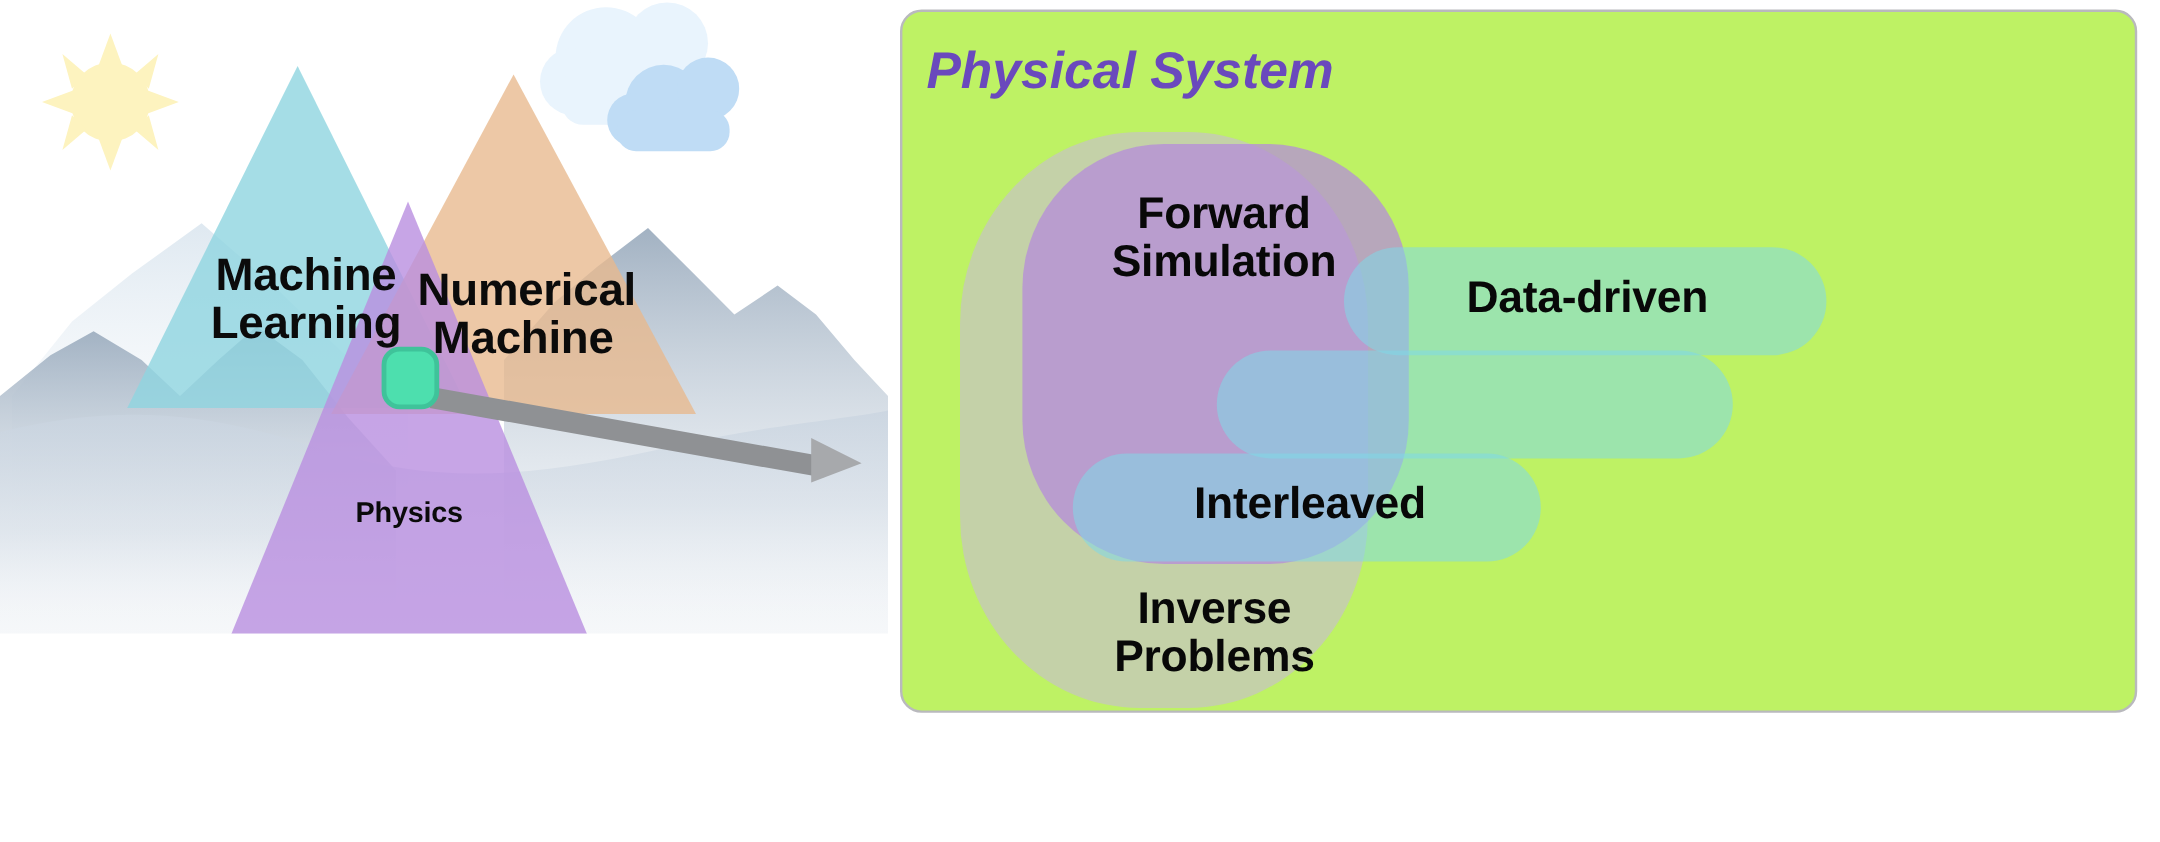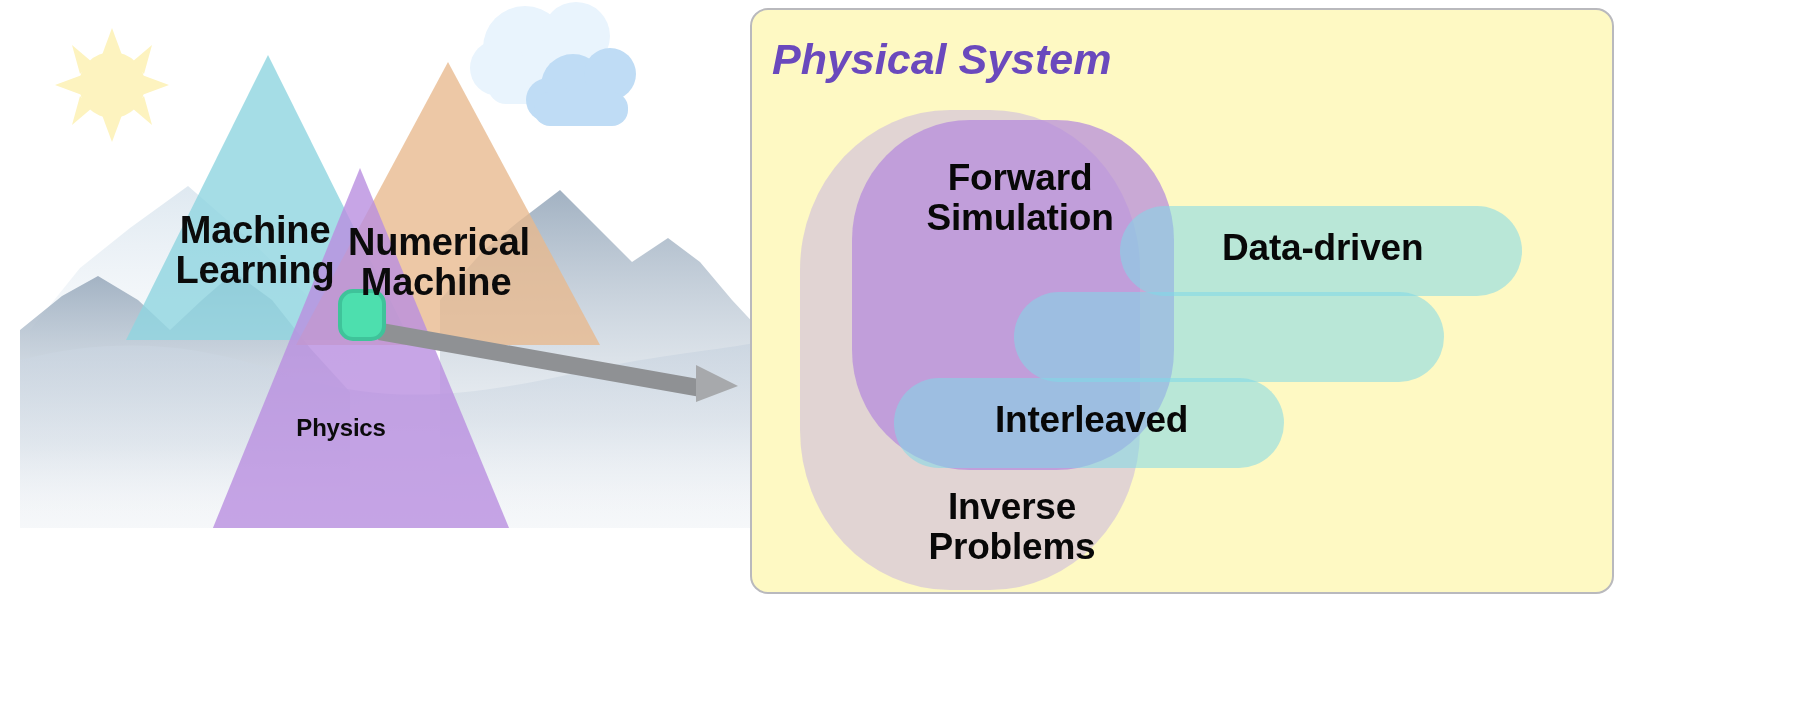--- a/index.html
+++ b/index.html
@@ -20,45 +20,44 @@
     height: 702px;
     background: #ffffff;
   }
 
   
   .left-scene {
     position: absolute;
     left: 0; top: 0;
     width: 740px; height: 528px;
     overflow: hidden;
-    padding-left: 20px;
   }
   .left-scene svg { display: block; }
 
   .scene-label {
     position: absolute;
     color: #0b0b0b;
     font-weight: 700;
     line-height: 1.06;
     text-align: center;
     white-space: pre-line;
     letter-spacing: -0.2px;
   }
   #label-ml  { left: 170px; top: 210px; width: 170px; font-size: 38px; }
   #label-nm  { left: 348px; top: 222px; width: 176px; font-size: 38px; }
   #label-phy { left: 250px; top: 415px; width: 182px; font-size: 24px; }
 
   
   .panel {
     position: absolute;
     left: 750px; top: 8px;
-    width: 864px; height: 586px;
+    width: 1031px; height: 586px;
     border: 2.5px solid #b9b9bd;
     border-radius: 18px;
-    background: #fef9c3;
+    background: #bef264;
     overflow: hidden;
     box-sizing: border-box;
   }
   .panel-svg { position: absolute; left: 0; top: 0; }
 
   .panel-title {
     position: absolute;
     font-style: italic;
     font-weight: 700;
     white-space: nowrap;

